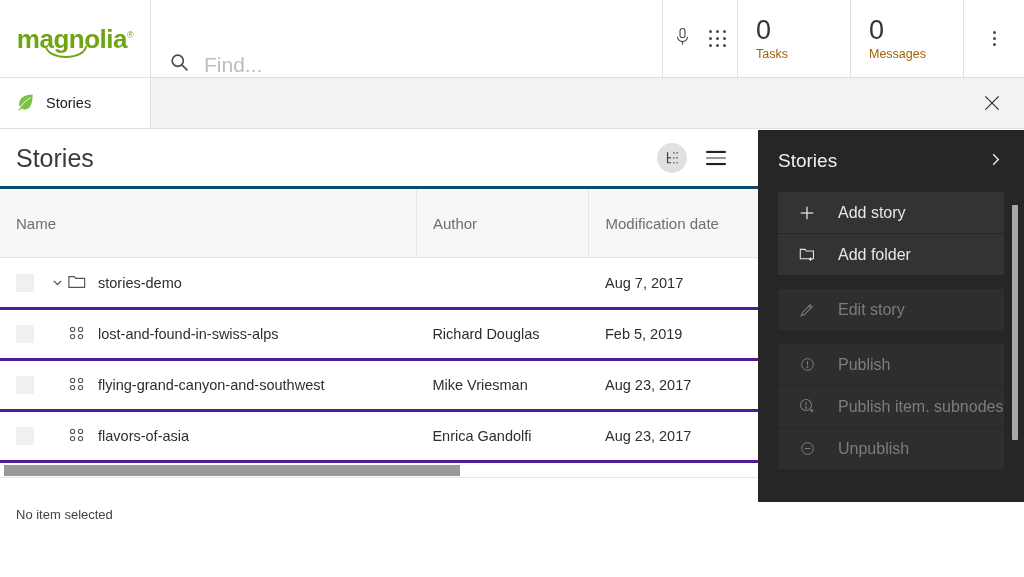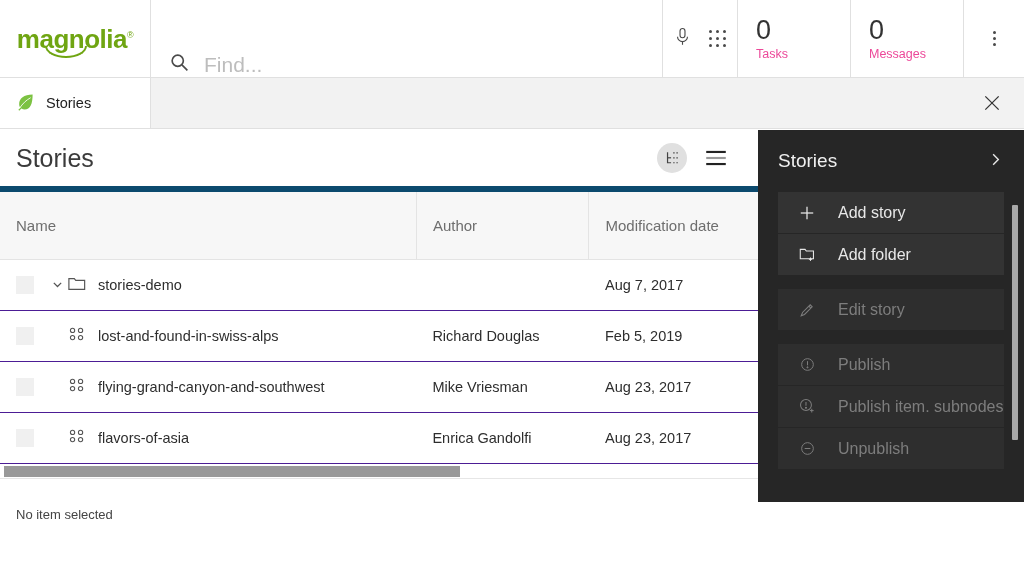--- a/index.html
+++ b/index.html
@@ -44,21 +44,21 @@
   .icon-cell {
     width: 75px; display: flex; align-items: center; justify-content: center;
     gap: 18px; height: 100%; border-right: 1px solid #e0e0e0;
   }
   .counter-cell {
     width: 113px; height: 100%; display: flex; flex-direction: column;
     align-items: flex-start; justify-content: center; padding-left: 18px;
     border-right: 1px solid #e0e0e0;
   }
   .counter-num { font-size: 27px; color: #333; line-height: 1.05; font-weight: 400; }
-  .counter-label { font-size: 12.5px; color: #ec4899; margin-top: 2px; }
+  .counter-label { font-size: 12.5px; color: #a16207; margin-top: 2px; }
   .menu-cell {
     width: 60px; height: 100%; display: flex; align-items: center; justify-content: center;
   }
   .vdots { display: flex; flex-direction: column; gap: 3px; }
   .vdots i { width: 3px; height: 3px; background: #4a4a4a; border-radius: 50%; display: block; }
   .grid-dots { display: grid; grid-template-columns: repeat(3, 3px); gap: 4px; }
   .grid-dots i { width: 3px; height: 3px; background: #4a4a4a; border-radius: 50%; display: block; }
 
   
   .tabbar {
@@ -87,27 +87,27 @@
   .vt-btn {
     width: 30px; height: 30px; border-radius: 50%; display: flex;
     align-items: center; justify-content: center; cursor: pointer;
   }
   .vt-btn.active { background: #e0e0e0; }
 
   
   .tablewrap { width: 100%; }
   table.grid { width: 100%; border-collapse: collapse; table-layout: fixed; }
   table.grid th {
-    background: #f7f7f7; border-top: 6px solid #0c4a6e; border-bottom: 1px solid #e4e4e4;
+    background: #f7f7f7; border-top: 3px solid #0c4a6e; border-bottom: 1px solid #e4e4e4;
     border-right: 1px solid #e4e4e4;
     font-weight: 400; font-size: 15px; color: #6e6e6e; text-align: left;
     height: 70px; padding-left: 16px; vertical-align: middle;
   }
   table.grid td {
-    border-bottom: 1px solid #4c1d95; height: 51px; font-size: 14.5px;
+    border-bottom: 3px solid #4c1d95; height: 51px; font-size: 14.5px;
     color: #2e2e2e; vertical-align: middle; padding-left: 16px;
   }
   .col-name { width: 345px; }
   .col-author { width: 143px; }
   .col-moddate { width: 145px; }
   .col-modtime { width: 115px; }
   .col-status { width: 100px; }
   td.c-time { text-align: right; padding-right: 26px; }
   td.c-status { text-align: left; padding-left: 36px; }
   .namecell { display: flex; align-items: center; gap: 0; }

